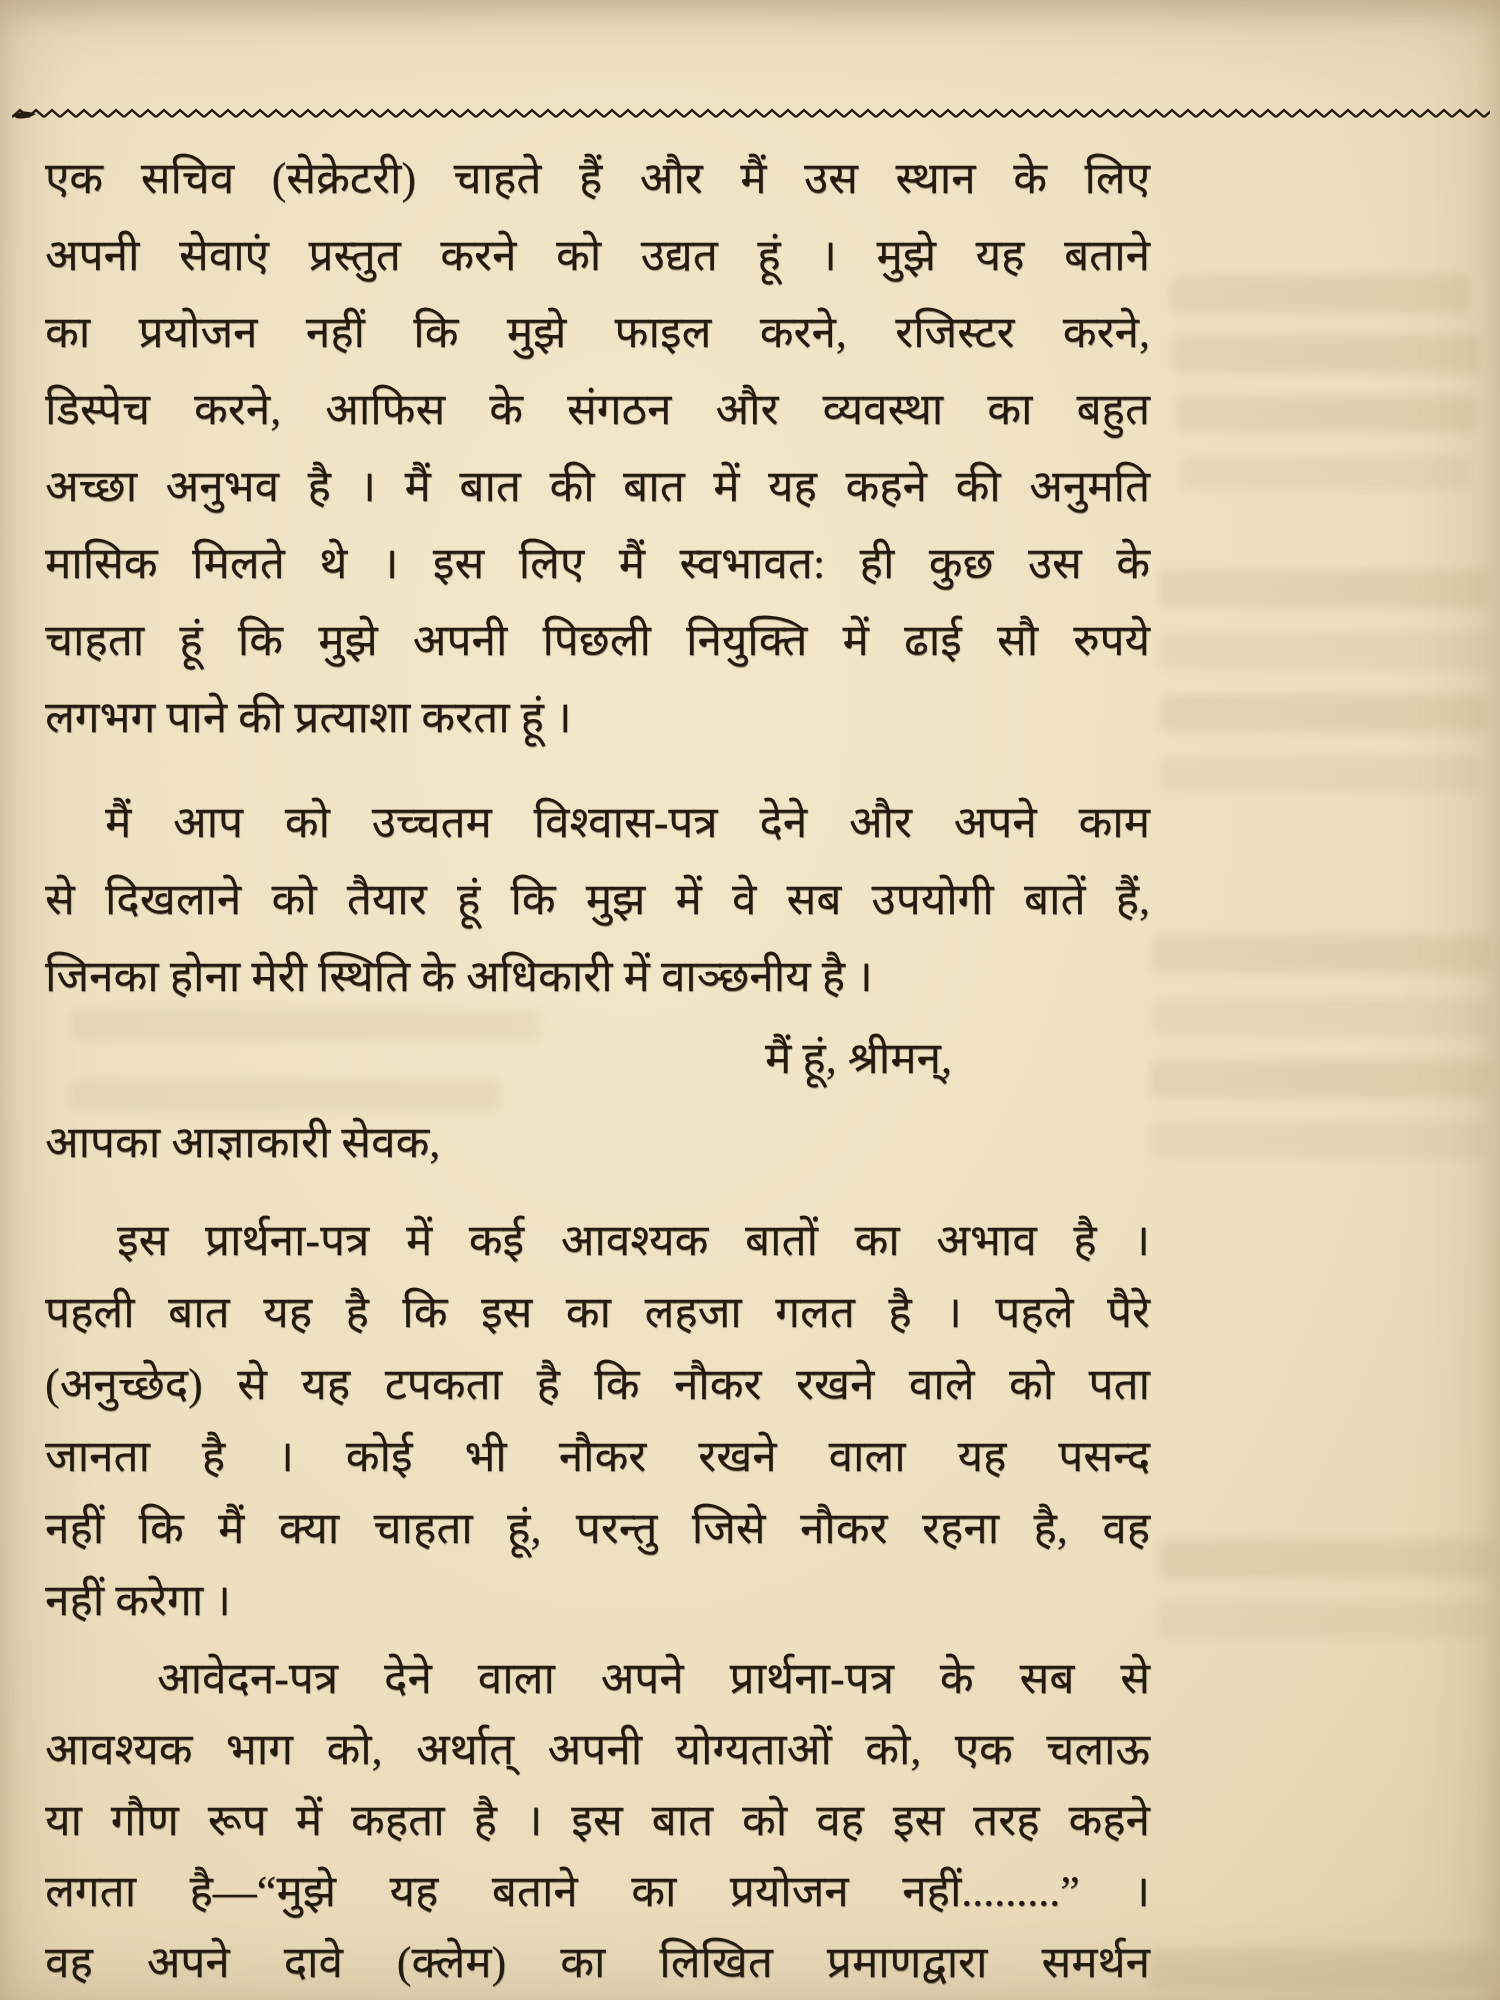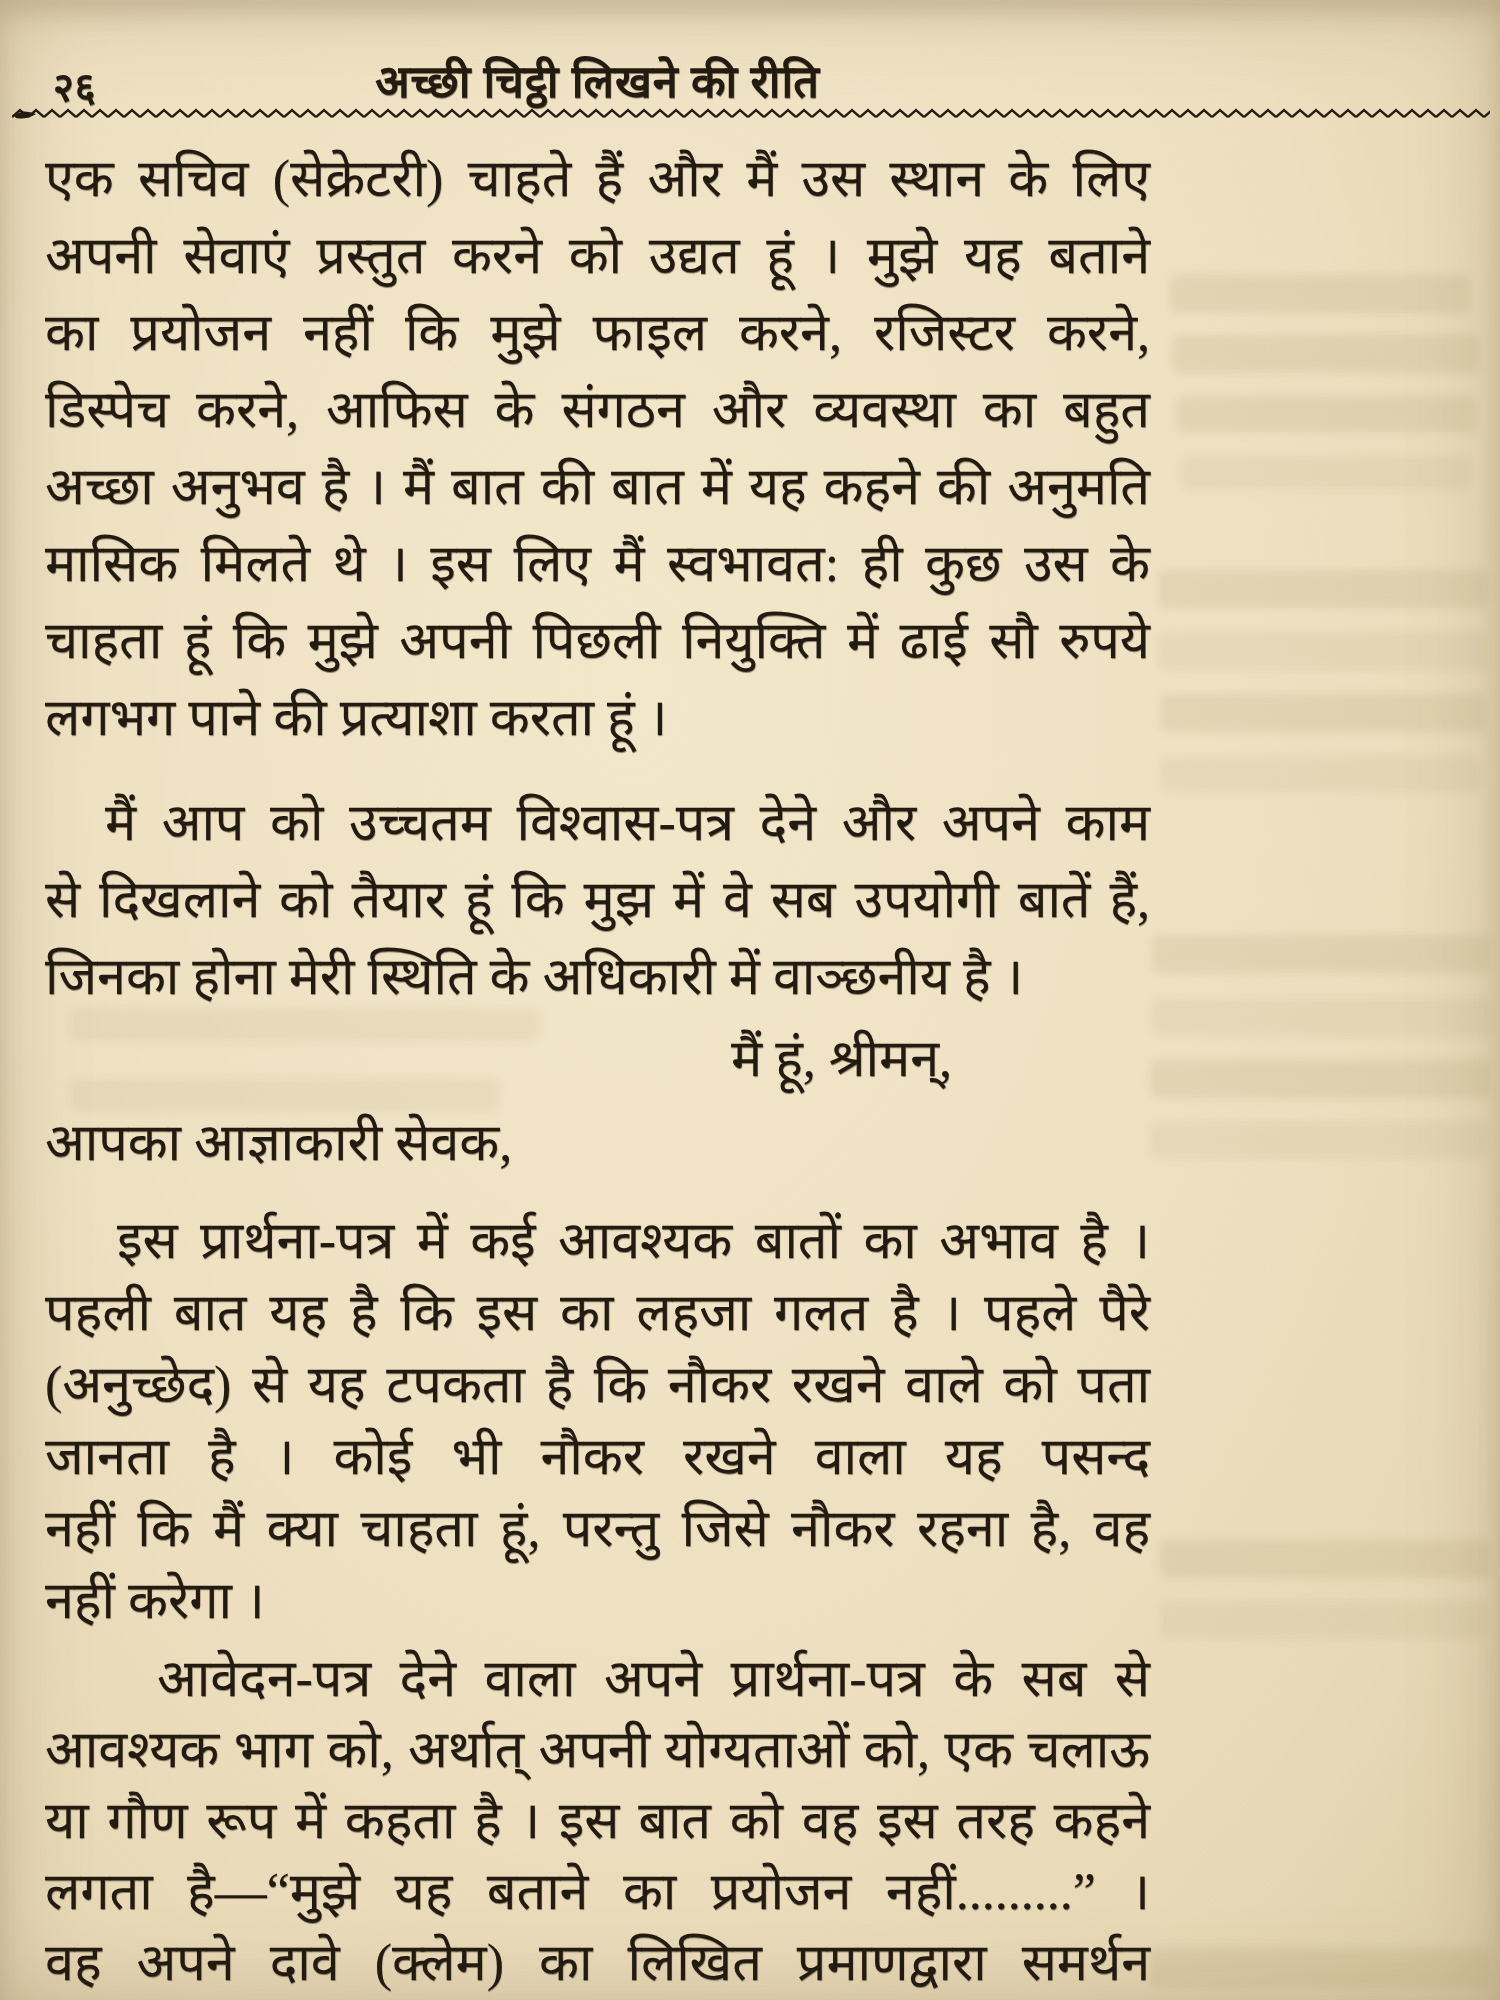--- a/index.html
+++ b/index.html
@@ -22,21 +22,21 @@
     letter-spacing:1px;
     text-shadow:0.5px 0.8px 0.8px rgba(35,26,15,.55);
   }
   .pagenum{
     position:absolute;left:8px;top:6px;font-size:40px;font-weight:bold;
   }
   .rule{position:absolute;left:12px;top:106px;width:1478px;height:16px;}
   
   .text{
     position:absolute;left:45px;top:140px;width:1105px;
-    font-size:52px;
+    font-size:44px;
     text-shadow:0.4px 0.7px 0.8px rgba(35,26,15,.5);
   }
   .para{margin:0;}
   .p1{line-height:77px;}
   .p2{margin-top:28px;line-height:77px;}
   .signoff{margin-top:2px;line-height:84px;}
   .p3{margin-top:20px;line-height:72px;}
   .p4{margin-top:6px;line-height:71px;}
   .line{white-space:normal;}
   .just{text-align:justify;text-align-last:justify;}
@@ -69,24 +69,20 @@
   <div class="ghost" style="left:1152px;top:935px;width:338px;height:38px;"></div>
   <div class="ghost light" style="left:1152px;top:998px;width:338px;height:38px;"></div>
   <div class="ghost" style="left:1150px;top:1060px;width:340px;height:38px;"></div>
   <div class="ghost light" style="left:1150px;top:1122px;width:336px;height:36px;"></div>
   <div class="ghost light" style="left:70px;top:1008px;width:470px;height:34px;"></div>
   <div class="ghost light" style="left:70px;top:1078px;width:430px;height:34px;"></div>
   <div class="ghost" style="left:1160px;top:1540px;width:330px;height:38px;"></div>
   <div class="ghost light" style="left:1160px;top:1602px;width:326px;height:36px;"></div>
   <div class="ghost" style="left:1150px;top:1948px;width:340px;height:40px;"></div>
 
-  <div class="header">
-    <span class="pagenum">२६</span>
-    <span>अच्छी चिट्ठी लिखने की रीति</span>
-  </div>
 
   <svg class="rule" viewBox="0 0 1478 16" preserveAspectRatio="none">
     <defs>
       <pattern id="zz" width="16" height="16" patternUnits="userSpaceOnUse">
         <path d="M0 11 L8 4 L16 11" fill="none" stroke="#241b10" stroke-width="2.4"></path>
       </pattern>
     </defs>
     <rect x="0" y="0" width="1478" height="16" fill="url(#zz)"></rect>
     <path d="M2 10 q8 -8 22 -2 q-10 6 -20 4 z" fill="#241b10"></path>
   </svg>

